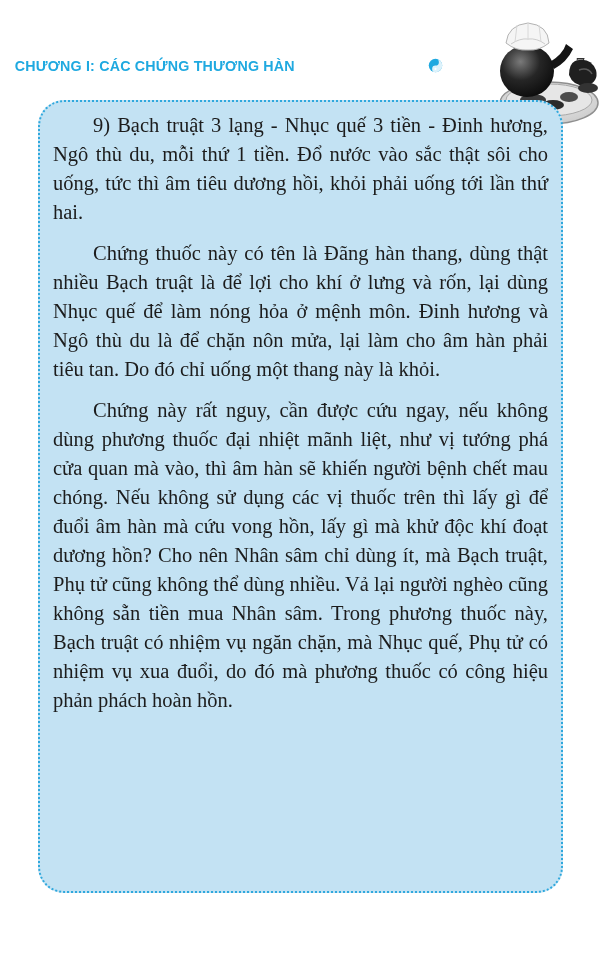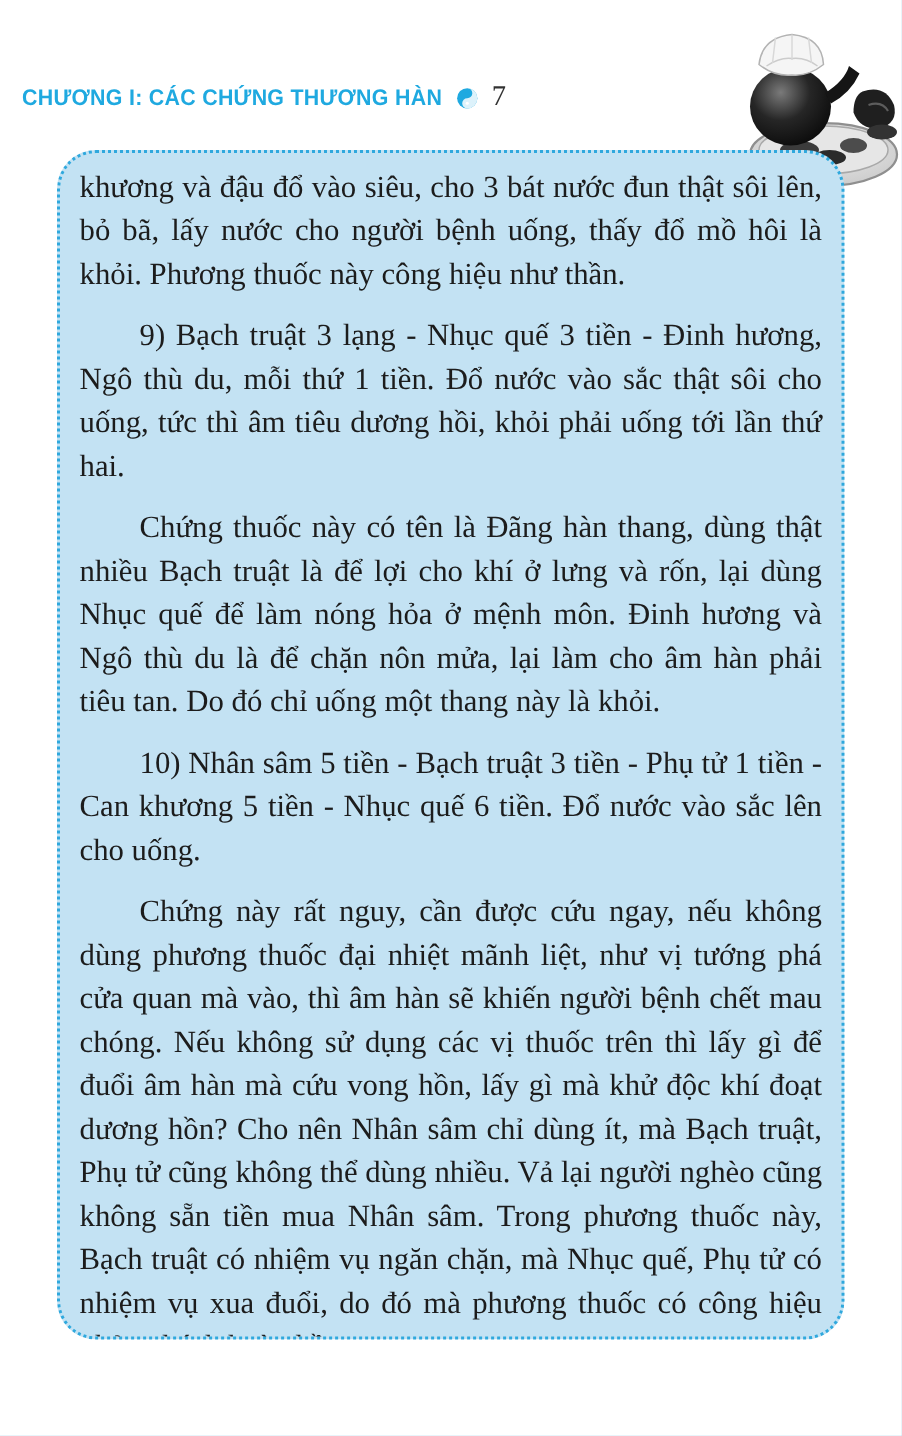--- a/index.html
+++ b/index.html
@@ -9,21 +9,21 @@
     font-family: "Liberation Serif", "DejaVu Serif", serif;
     position: relative;
     overflow: hidden;
   }
   .page { position: absolute; inset: 0; background: #fff; }
 
   
   .header-row {
     position: absolute;
     top: 54px; left: 0; width: 585px;
-    display: flex; justify-content: flex-start; align-items: center;
+    display: flex; justify-content: space-between; align-items: center;
     gap: 9px;
   }
   .chapter-title {
     font-family: "Liberation Sans", "DejaVu Sans", sans-serif;
     font-weight: 700;
     font-size: 15px;
     letter-spacing: 0.2px;
     color: #1FA9E0;
     transform: scaleX(0.95);
     transform-origin: right center;
@@ -111,20 +111,18 @@
     <path d="M17 27 Q19 9 39 7 Q59 9 60 27 Q50 35 39 34 Q27 35 17 27 Z" fill="#f5f5f5" stroke="#b3b3b3" stroke-width="1"></path>
     <path d="M22 28 Q31 22 39 23 Q48 22 56 28" stroke="#cccccc" stroke-width="1" fill="none"></path>
     <path d="M28 9 L26 26 M39 7 L39 24 M50 9 L52 26" stroke="#d8d8d8" stroke-width="1" fill="none"></path>
 
     <path d="M86 45 Q101 40 107 54 Q110 66 97 70 Q84 70 80 59 Q80 48 86 45 Z" fill="#1f1f1f"></path>
     <path d="M90 54 q9 -3 13 4" stroke="#5c5c5c" stroke-width="1.5" fill="none"></path>
     <ellipse cx="99" cy="72" rx="10" ry="5" fill="#333333"></ellipse>
   </svg>
 
   <div class="content-box">
-    <p>khương và đậu đổ vào siêu, cho 3 bát nước đun thật sôi lên, bỏ bã, lấy nước cho người bệnh uống, thấy đổ mồ hôi là khỏi. Phương thuốc này công hiệu như thần.</p>
     <p class="indent">9) Bạch truật 3 lạng - Nhục quế 3 tiền - Đinh hương, Ngô thù du, mỗi thứ 1 tiền. Đổ nước vào sắc thật sôi cho uống, tức thì âm tiêu dương hồi, khỏi phải uống tới lần thứ hai.</p>
     <p class="indent">Chứng thuốc này có tên là Đãng hàn thang, dùng thật nhiều Bạch truật là để lợi cho khí ở lưng và rốn, lại dùng Nhục quế để làm nóng hỏa ở mệnh môn. Đinh hương và Ngô thù du là để chặn nôn mửa, lại làm cho âm hàn phải tiêu tan. Do đó chỉ uống một thang này là khỏi.</p>
-    <p class="indent">10) Nhân sâm 5 tiền - Bạch truật 3 tiền - Phụ tử 1 tiền - Can khương 5 tiền - Nhục quế 6 tiền. Đổ nước vào sắc lên cho uống.</p>
     <p class="indent">Chứng này rất nguy, cần được cứu ngay, nếu không dùng phương thuốc đại nhiệt mãnh liệt, như vị tướng phá cửa quan mà vào, thì âm hàn sẽ khiến người bệnh chết mau chóng. Nếu không sử dụng các vị thuốc trên thì lấy gì để đuổi âm hàn mà cứu vong hồn, lấy gì mà khử độc khí đoạt dương hồn? Cho nên Nhân sâm chỉ dùng ít, mà Bạch truật, Phụ tử cũng không thể dùng nhiều. Vả lại người nghèo cũng không sẵn tiền mua Nhân sâm. Trong phương thuốc này, Bạch truật có nhiệm vụ ngăn chặn, mà Nhục quế, Phụ tử có nhiệm vụ xua đuổi, do đó mà phương thuốc có công hiệu phản phách hoàn hồn.</p>
   </div>
 
 </div>
 
 </body></html>

